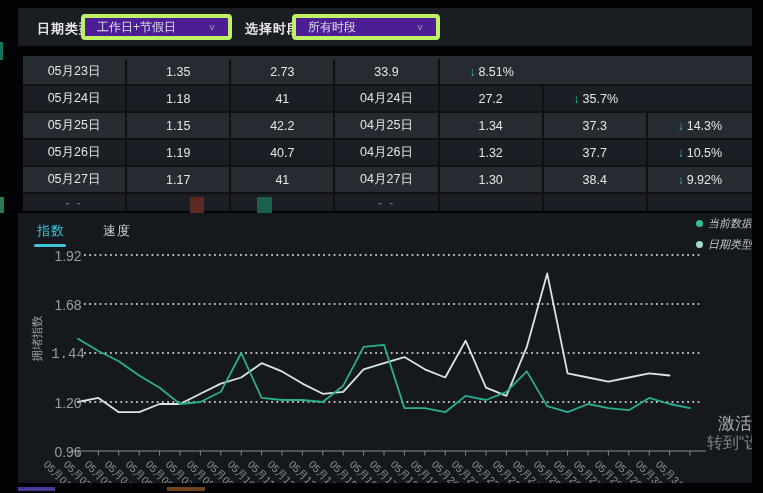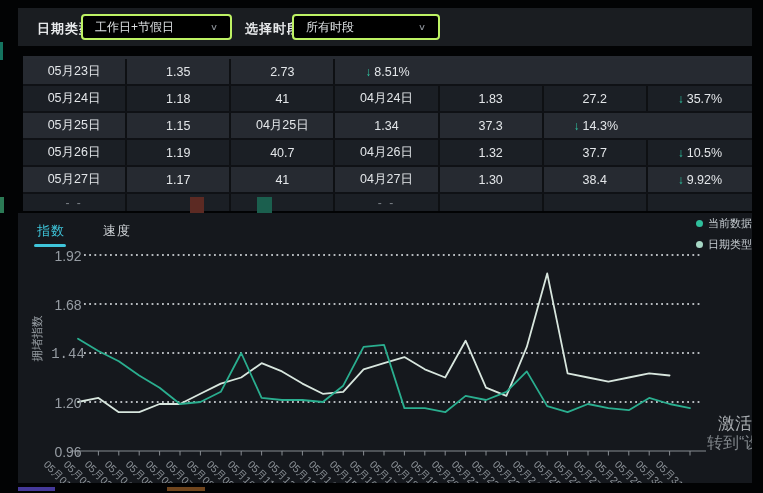--- a/index.html
+++ b/index.html
@@ -2,21 +2,21 @@
 <html><head>
 <meta charset="utf-8">
 <style>
   html,body{margin:0;padding:0;background:#020304;}
   body{width:763px;height:493px;position:relative;overflow:hidden;
        font-family:"Liberation Sans","DejaVu Sans",sans-serif;color:#e4e7ea;}
   .abs{position:absolute;}
   
   #topbar{left:18px;top:8px;width:734px;height:38px;background:#1a1d21;}
   .tb-label{position:absolute;top:12px;font-size:13px;font-weight:bold;color:#e8eaec;letter-spacing:1px;}
-  .select{position:absolute;top:6px;height:26px;background:#000000;border:2px solid #bef264;border-radius:4px;
+  .select{position:absolute;top:6px;height:26px;background:#4c1d95;border:4px solid #bef264;border-radius:4px;
           display:flex;align-items:center;justify-content:space-between;box-sizing:border-box;padding:0 12px;cursor:pointer;}
   .select .val{font-size:12px;color:#dfe2e5;}
   .select .chev{font-size:11px;color:#8b9097;transform:scaleY(.8);}
   
   #table-top-edge{left:23px;top:56px;width:729px;height:3px;background:#272b32;}
   #table{left:23px;top:59px;width:729px;}
   .trow{display:grid;grid-template-columns:repeat(7,1fr);height:25px;border-bottom:2px solid #0f1115;}
   .trow.light{background:#262a31;} .trow.dark{background:#1b1f25;}
   .tcell{display:flex;align-items:center;justify-content:center;font-size:12.5px;color:#e3e6e9;
          border-right:2px solid #0e1013;overflow:hidden;}
@@ -30,21 +30,21 @@
   .tab.active{color:#3fc5da;} .tab.plain{color:#d2d6da;margin-left:28px;}
   #tab-underline{position:absolute;left:16px;top:31px;width:32px;height:3px;background:#3fc5da;border-radius:2px;}
   #chart-svg{position:absolute;left:0;top:35px;}
   .ylab{position:absolute;width:40px;left:30px;text-align:center;font-size:14px;color:#969ca3;}
   .xlab{position:absolute;font-size:10.5px;color:#8a9096;white-space:nowrap;
         transform:rotate(45deg);transform-origin:top left;}
   #ylabel{position:absolute;left:-4px;top:118px;font-size:11.5px;color:#9aa0a6;
           transform:rotate(-90deg);white-space:nowrap;}
   .leg-item{position:absolute;left:678px;display:flex;align-items:center;cursor:pointer;}
   .leg-dot{width:7px;height:7px;border-radius:50%;margin-right:5px;}
-  .leg-txt{font-size:11px;color:#c6ccd1;white-space:nowrap;}
+  .leg-txt{font-size:11px;color:#c6ccd1;white-space:nowrap;font-style:italic;}
   
   #wm1{position:absolute;left:700px;top:199px;font-size:17px;color:#c0c4c8;opacity:.85;white-space:nowrap;}
   #wm2{position:absolute;left:689px;top:220px;font-size:16px;color:#9aa0a5;opacity:.8;white-space:nowrap;}
   
   .logo-bar{position:absolute;border-radius:0 0 8px 8px;}
   .logo-dot{position:absolute;border-radius:50%;}
   
   .sliver{position:absolute;}
 </style>
 </head>
@@ -62,40 +62,41 @@
     <span class="chev">∨</span>
   </div>
 </div>
 
 <div id="table-top-edge" class="abs"></div>
 <div id="table" class="abs">
     <div class="trow light">
       <div class="tcell">05月23日</div>
       <div class="tcell">1.35</div>
       <div class="tcell">2.73</div>
+      <div class="tcell">33.9</div>
       <div class="tcell">
         <span class="arrow-down">↓</span>
         <span>8.51%</span>
       </div>
     </div>
     <div class="trow dark">
       <div class="tcell">05月24日</div>
       <div class="tcell">1.18</div>
       <div class="tcell">41</div>
       <div class="tcell">04月24日</div>
-      <div class="tcell">1.83</div>
       <div class="tcell">27.2</div>
       <div class="tcell">
         <span class="arrow-down">↓</span>
         <span>35.7%</span>
       </div>
     </div>
     <div class="trow light">
       <div class="tcell">05月25日</div>
       <div class="tcell">1.15</div>
+      <div class="tcell">42.2</div>
       <div class="tcell">04月25日</div>
       <div class="tcell">1.34</div>
       <div class="tcell">37.3</div>
       <div class="tcell">
         <span class="arrow-down">↓</span>
         <span>14.3%</span>
       </div>
     </div>
     <div class="trow dark">
       <div class="tcell">05月26日</div>

